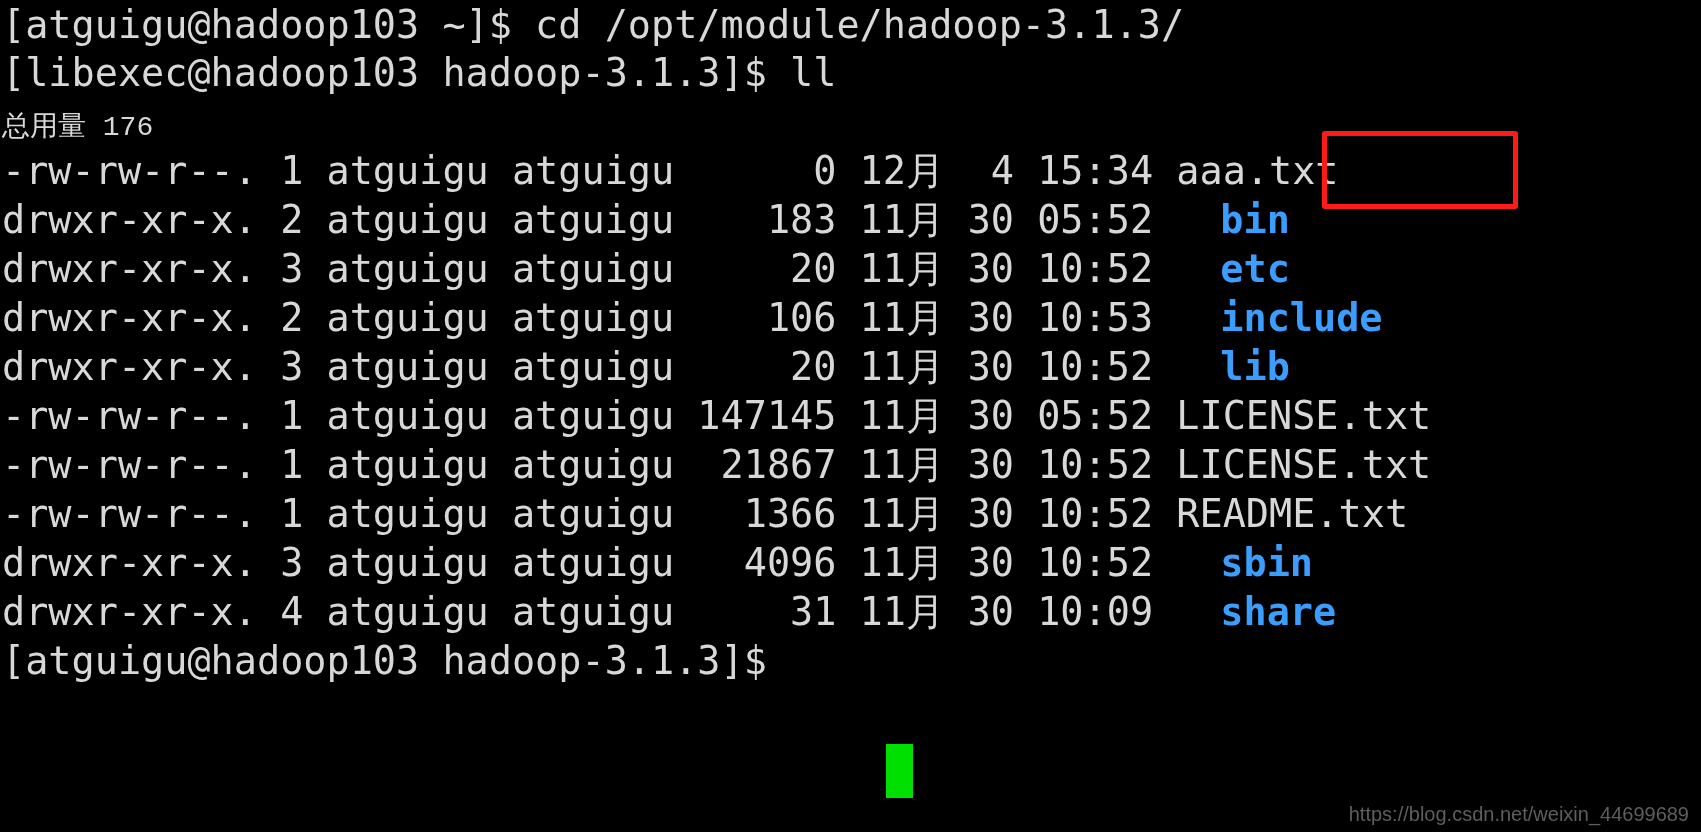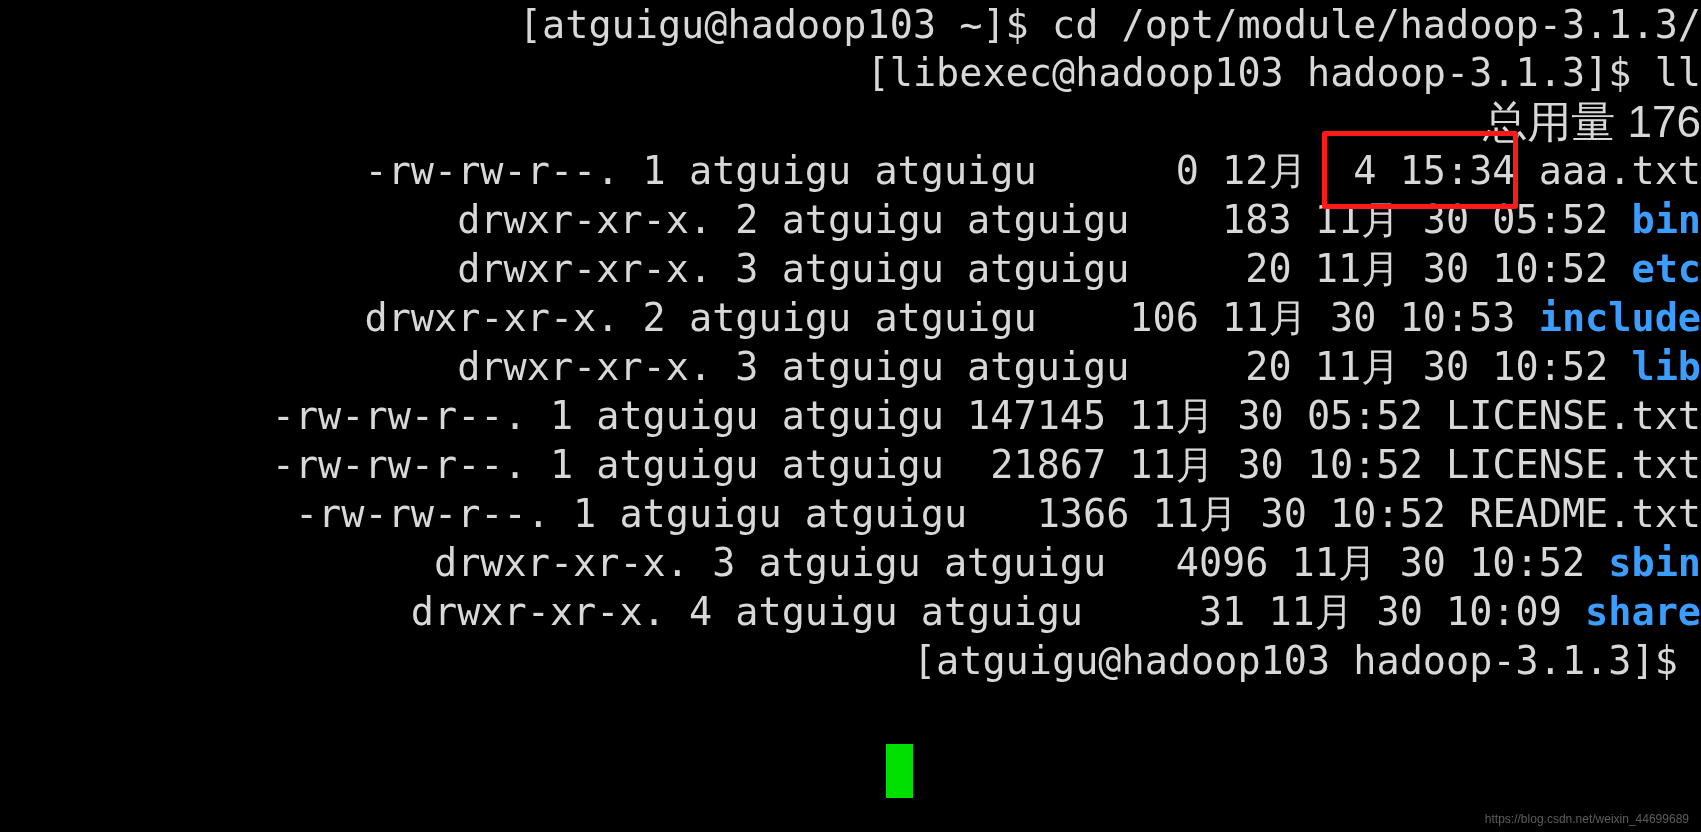--- a/index.html
+++ b/index.html
@@ -7,21 +7,20 @@
     padding: 0;
     background: #000000;
   }
   #screen {
     position: relative;
     width: 1701px;
     height: 832px;
     background: #000000;
     overflow: hidden;
     font-family: "DejaVu Sans Mono", "Liberation Mono", monospace;
-    text-align: right;
   }
   #terminal {
     position: absolute;
     left: 0;
     top: 0;
     width: 1701px;
     height: 832px;
     padding: 0;
     box-sizing: border-box;
   }
@@ -34,30 +33,31 @@
     letter-spacing: 0px;
     color: #d8d8d8;
     padding-left: 2px;
     font-weight: 400;
   }
   .line.first { height: 48px; line-height: 50px; }
   .seg { white-space: pre; }
   .seg.dir {
     color: #3b9eff;
     font-weight: bold;
+    margin-left: 44px;
   }
   .seg.file {
     color: #d8d8d8;
   }
   .seg.plain {
     color: #d8d8d8;
   }
   .seg.cjk {
-    font-family: Liberation Sans, sans-serif;
-    font-size: 44px;
+    font-family: Liberation Mono, monospace;
+    font-size: 28px;
     color: #d8d8d8;
   }
   #highlight-box {
     position: absolute;
     left: 1322px;
     top: 131px;
     width: 196px;
     height: 78px;
     border: 5px solid #ff1a1a;
     border-radius: 3px;
@@ -71,21 +71,21 @@
     width: 27px;
     height: 54px;
     background: #00e000;
   }
   #watermark {
     position: absolute;
     right: 12px;
     bottom: 6px;
     color: #5e5e5e;
     font-family: "Liberation Sans", sans-serif;
-    font-size: 12px;
+    font-size: 20px;
     letter-spacing: 0px;
     white-space: pre;
   }
 </style>
 </head>
 <body>
 
 <div id="screen">
 
   <div id="terminal">

